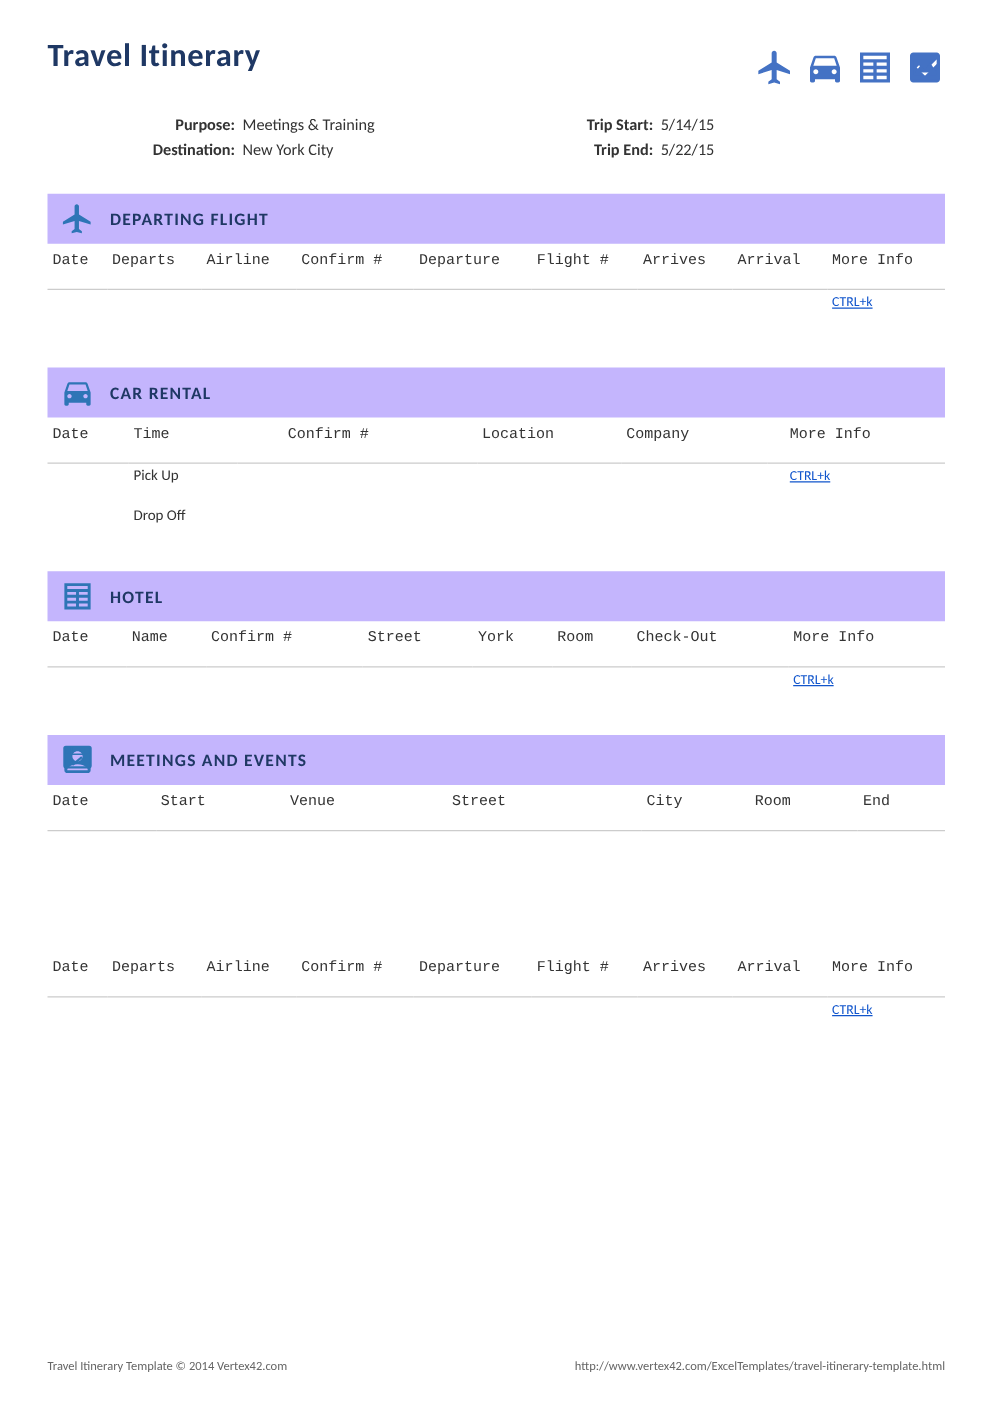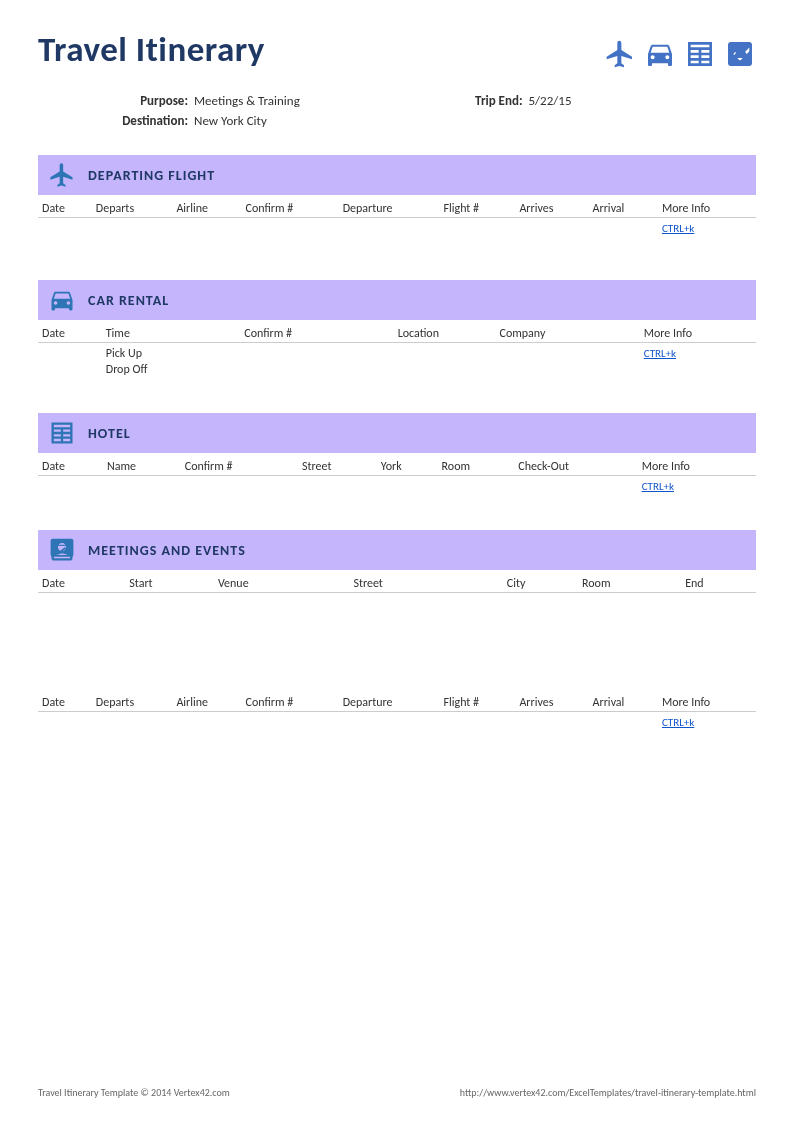--- a/index.html
+++ b/index.html
@@ -15,21 +15,21 @@
     }
 
     
     .header {
       display: flex;
       justify-content: space-between;
       align-items: flex-start;
       margin-bottom: 18px;
     }
     .page-title {
-      font-size: 35px;
+      font-size: 26px;
       font-weight: bold;
       color: #1f3864;
       letter-spacing: 0.5px;
       line-height: 1.1;
     }
     .header-icons {
       display: flex;
       gap: 8px;
       align-items: center;
       margin-top: 8px;
@@ -102,23 +102,24 @@
     .section-table {
       width: 100%;
       border-collapse: collapse;
       margin-top: 0;
     }
     .section-table th {
       font-weight: normal;
       font-size: 12px;
       color: #333;
       text-align: left;
-      padding: 6px 4px 2px 4px;
+      padding: 6px 4px 16px 4px;
       border-bottom: 1px solid #ccc;
       vertical-align: bottom;
+      font-family: Liberation Mono, monospace;
     }
     .section-table td {
       font-size: 12px;
       padding: 3px 4px;
       vertical-align: top;
       color: #333;
     }
     .ctrl-link {
       color: #1155cc;
       text-decoration: underline;
@@ -128,21 +129,21 @@
     .th-more-info {
       text-align: right;
     }
     .td-ctrl {
     }
 
     
     .pickup-dropoff {
       display: flex;
       flex-direction: column;
-      gap: 2px;
+      gap: 18px;
     }
 
     
     .footer {
       position: absolute;
       bottom: 24px;
       left: 38px;
       right: 38px;
       display: flex;
       justify-content: space-between;
@@ -207,20 +208,24 @@
       <span class="info-label">Purpose:</span>
       <span class="info-value">Meetings &amp; Training</span>
     </div>
     <div class="info-row">
       <span class="info-label">Destination:</span>
       <span class="info-value">New York City</span>
     </div>
   </div>
   <div class="trip-info-right">
     <div class="info-row">
+      <span class="info-label">Trip Start:</span>
+      <span class="info-value">5/14/15</span>
+    </div>
+    <div class="info-row">
       <span class="info-label">Trip End:</span>
       <span class="info-value">5/22/15</span>
     </div>
   </div>
 </div>
 
 <div class="section">
   <div class="section-header">
     <span class="section-icon icon-plane">
       <svg viewBox="0 0 24 24" xmlns="http://www.w3.org/2000/svg">

